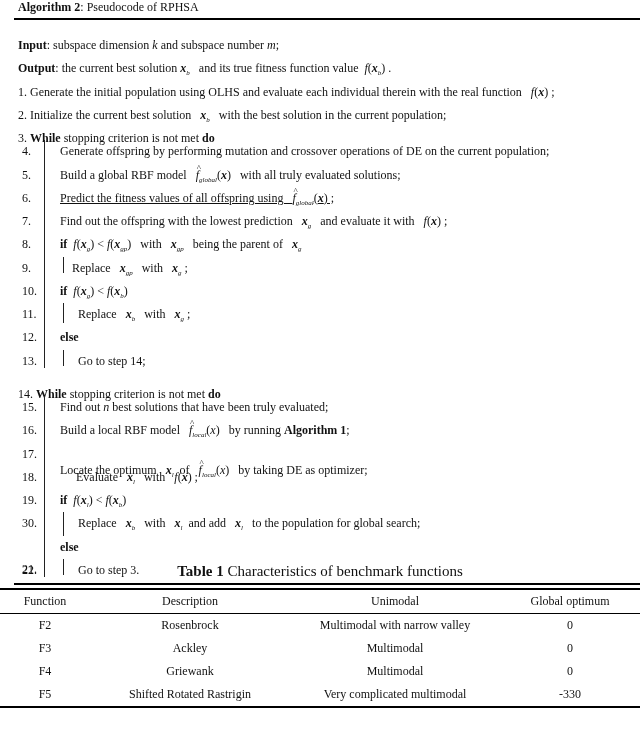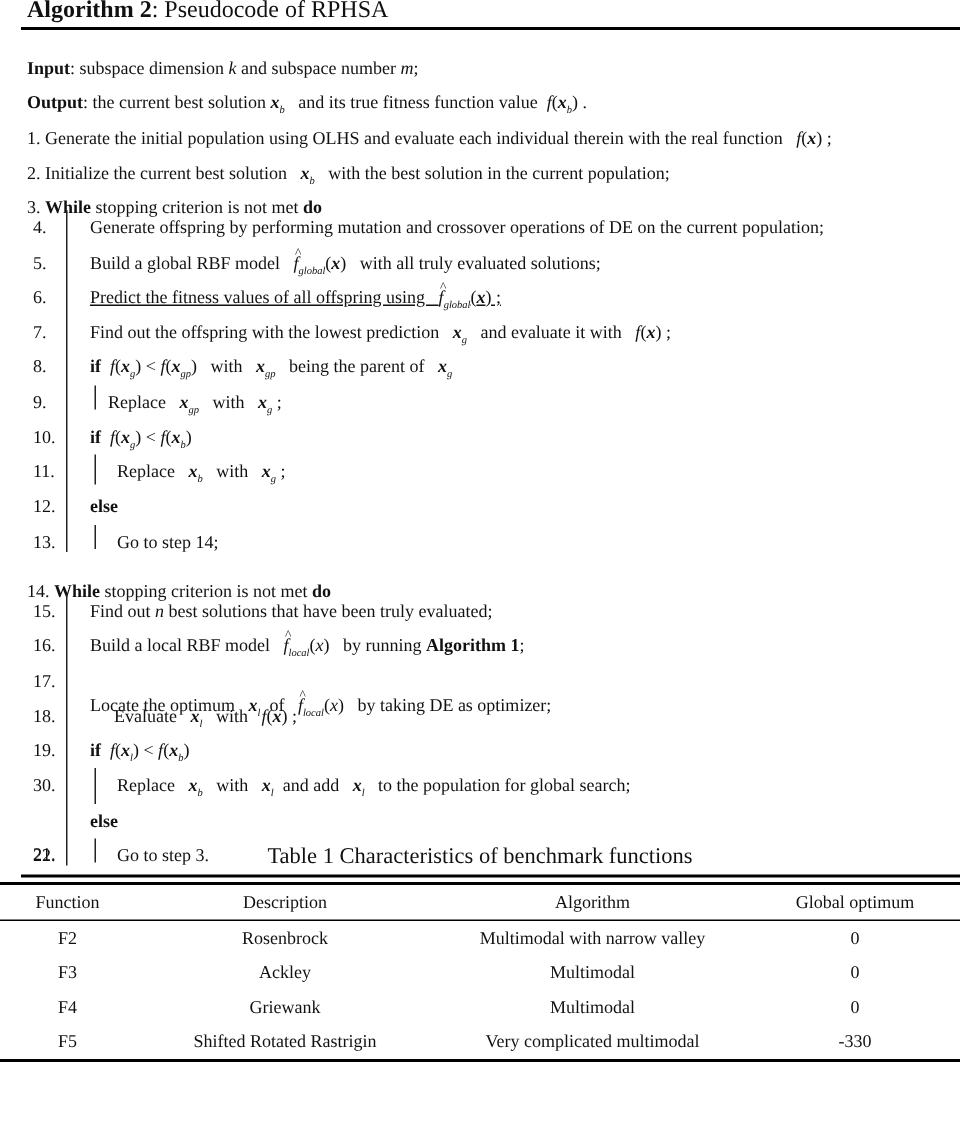--- a/index.html
+++ b/index.html
@@ -1,34 +1,34 @@
 <!DOCTYPE html>
 <html><head>
 <meta charset="utf-8">
 <style>
   html, body { margin: 0; padding: 0; background: #ffffff; }
   body {
     width: 640px; height: 753px; position: relative; overflow: hidden;
     font-family: "Liberation Serif", serif; color: #111; font-size: 12px;
   }
-  .algo-title { position: absolute; left: 18px; top: 0px; font-size: 16px; line-height: 14px; text-align: center; }
+  .algo-title { position: absolute; left: 18px; top: 0px; font-size: 12px; line-height: 14px; text-align: center; }
   .algo-title b { font-weight: bold; }
   .rule { position: absolute; left: 14px; width: 626px; background: #000; }
   .line { position: absolute; left: 18px; font-size: 12px; line-height: 14px; white-space: nowrap; margin-top: 10px; }
   .num { position: absolute; left: 22px; font-size: 12px; line-height: 14px; }
   .body-text { position: absolute; font-size: 12px; line-height: 14px; white-space: nowrap; }
   .vbar { position: absolute; width: 1px; background: #222; }
   .math { font-style: italic; }
   .mb { font-style: italic; font-weight: bold; }
   sub { font-size: 7px; font-style: italic; }
   .kw { font-weight: bold; }
   .hat { position: relative; display: inline-block; font-style: italic; }
   .hat::before { content: "^"; position: absolute; top: -7px; left: 1px; font-size: 9px; font-style: normal; }
   .table-title { position: absolute; top: 562px; left: 0; width: 640px; text-align: center; font-size: 15px; line-height: 18px; }
-  .table-title b { font-weight: normal; }
+  .table-title b { font-weight: bold; }
   table.bench { position: absolute; top: 588px; left: 0; width: 640px; border-collapse: collapse; font-size: 12px; }
   table.bench th, table.bench td { text-align: center; font-weight: normal; height: 23px; padding: 0; }
   table.bench thead tr { border-top: 2px solid #000; border-bottom: 1px solid #000; }
   table.bench tbody tr:last-child { border-bottom: 2px solid #000; }
 </style>
 </head>
 <body>
 
 <div>
   <div class="algo-title">
@@ -134,21 +134,21 @@
   <colgroup>
     <col style="width:90px">
       <col style="width:200px">
       <col style="width:210px">
       <col style="width:140px">
   </colgroup>
   <thead>
     <tr>
       <th>Function</th>
       <th>Description</th>
-      <th>Algorithm</th>
+      <th>Unimodal</th>
       <th>Global optimum</th>
     </tr>
   </thead>
   <tbody>
     <tr>
       <td>F2</td>
       <td>Rosenbrock</td>
       <td>Multimodal with narrow valley</td>
       <td>0</td>
     </tr>

